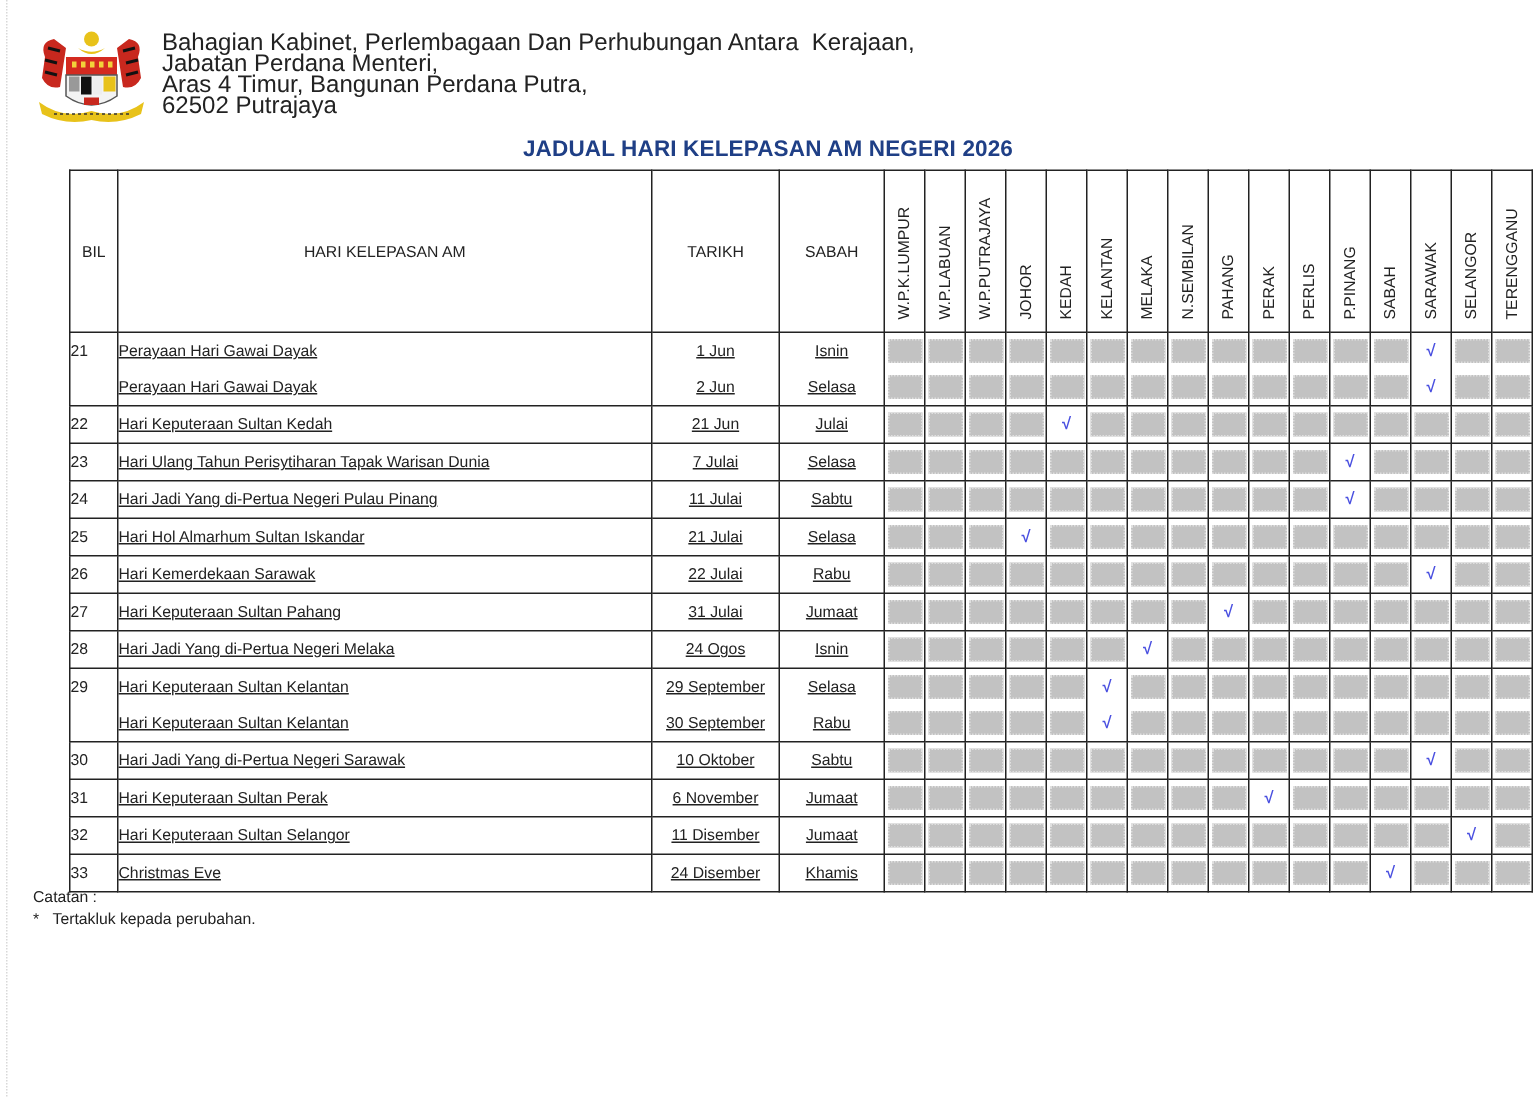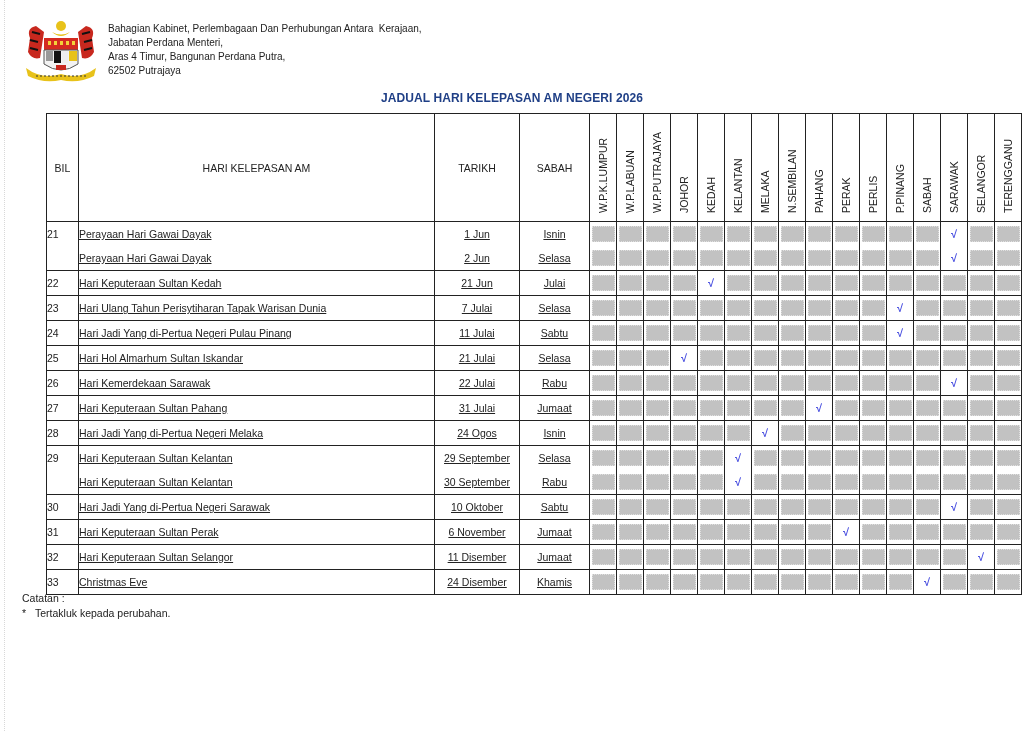--- a/index.html
+++ b/index.html
@@ -1,24 +1,24 @@
 <!DOCTYPE html>
 <html><head>
 <meta charset="utf-8">
 <style>
   html, body { margin: 0; padding: 0; background: #ffffff; }
   body { width: 1024px; height: 731px; position: relative; overflow: hidden;
          font-family: "Liberation Sans", sans-serif; color: #222; }
   .page-edge { position: absolute; left: 4px; top: 0; bottom: 0; border-left: 1px dotted #d8d8d8; }
   .header { position: absolute; left: 22px; top: 18px; display: flex; }
   .crest { width: 78px; height: 66px; }
-  .address { margin-left: 8px; margin-top: 4px; font-size: 10px; line-height: 14px; color: #222; }
+  .address { margin-left: 8px; margin-top: 4px; font-size: 16px; line-height: 14px; color: #222; }
   .address div { white-space: pre; }
   .doc-title { position: absolute; left: 0; width: 1024px; top: 91px; text-align: center;
-               font-size: 12px; font-weight: bold; color: #1f3f86; letter-spacing: 0.1px; }
+               font-size: 15px; font-weight: bold; color: #1f3f86; letter-spacing: 0.1px; }
   table.hol { position: absolute; left: 22px; top: 113px; border-collapse: collapse;
               font-size: 10.5px; table-layout: fixed; margin-left: 24px; }
   table.hol th, table.hol td { border: 1.3px solid #222; padding: 0; }
   table.hol th { font-weight: normal; height: 107px; text-align: center; vertical-align: middle; }
   th.state { position: relative; }
   th.state span { position: absolute; left: 50%; bottom: 8px; transform-origin: left bottom;
                   transform: rotate(-90deg) translate(0, 50%); white-space: nowrap; display: block;
                   font-size: 10.5px; }
   td.bil { text-align: left; vertical-align: top; }
   td.name { text-align: left; padding-left: 2px; }

